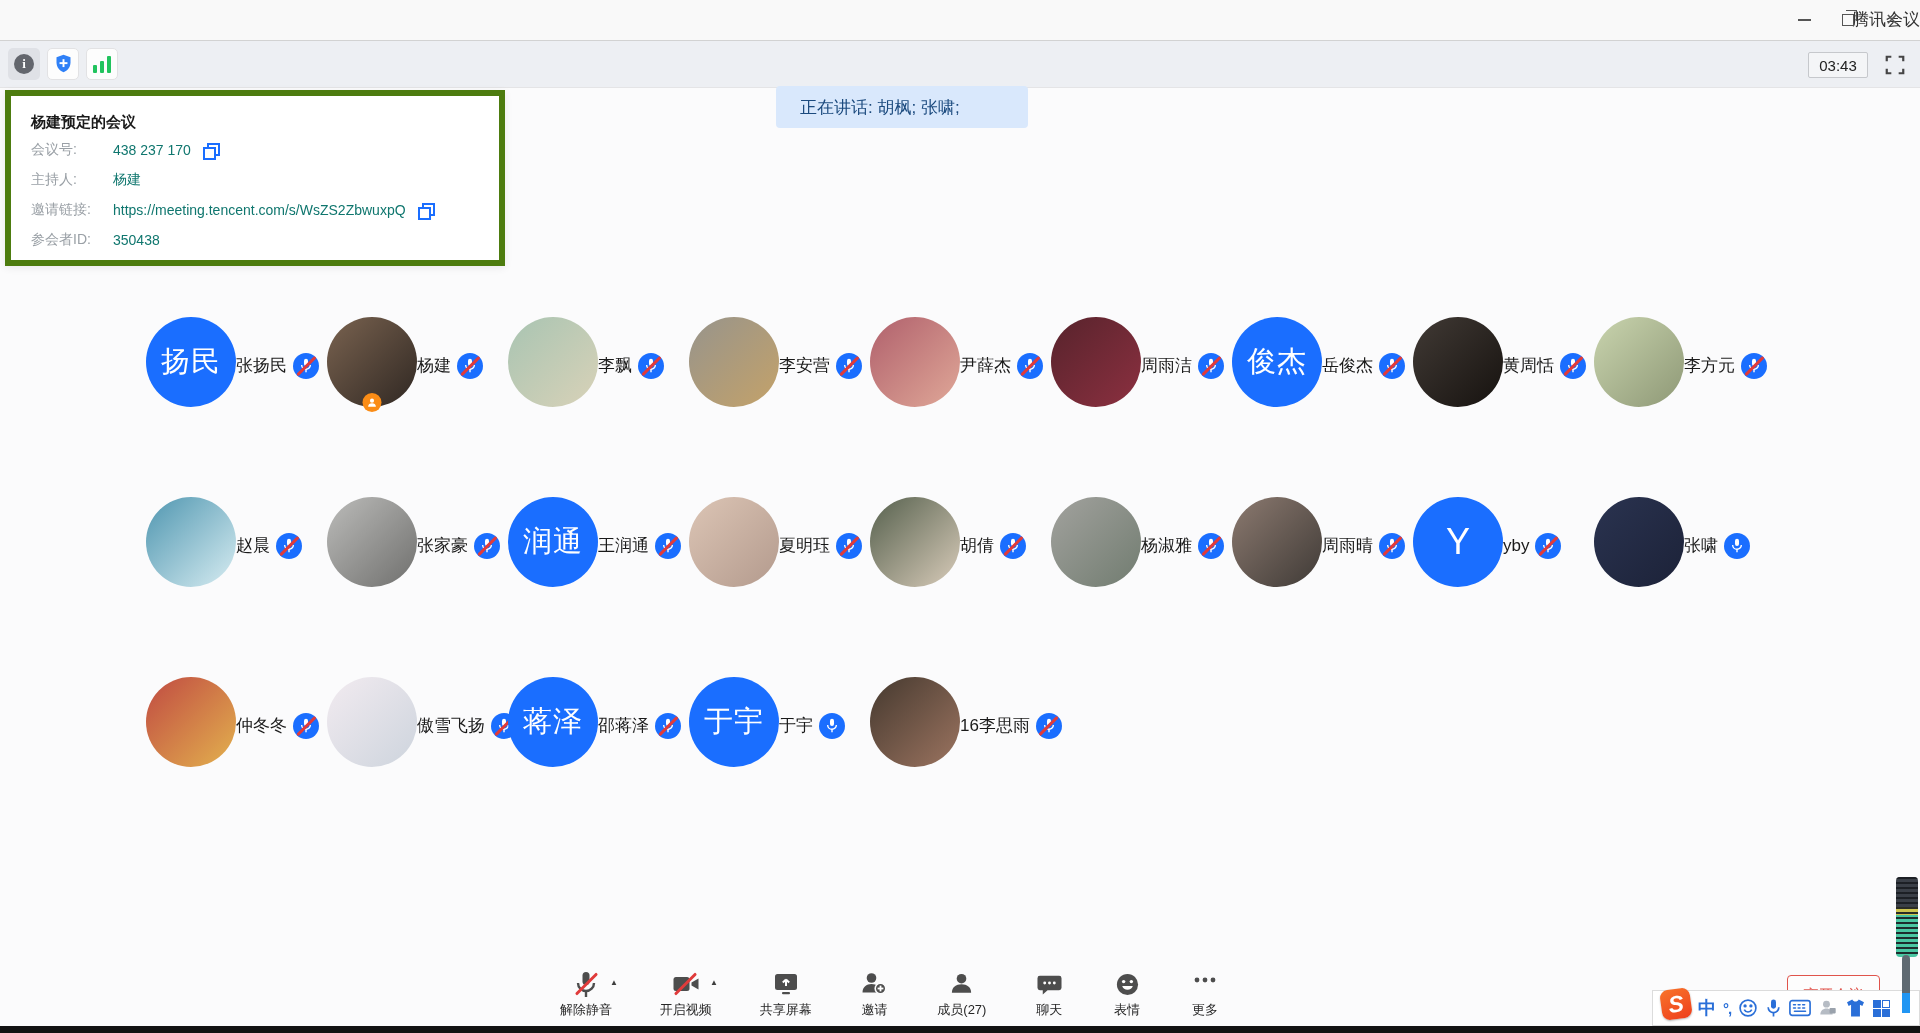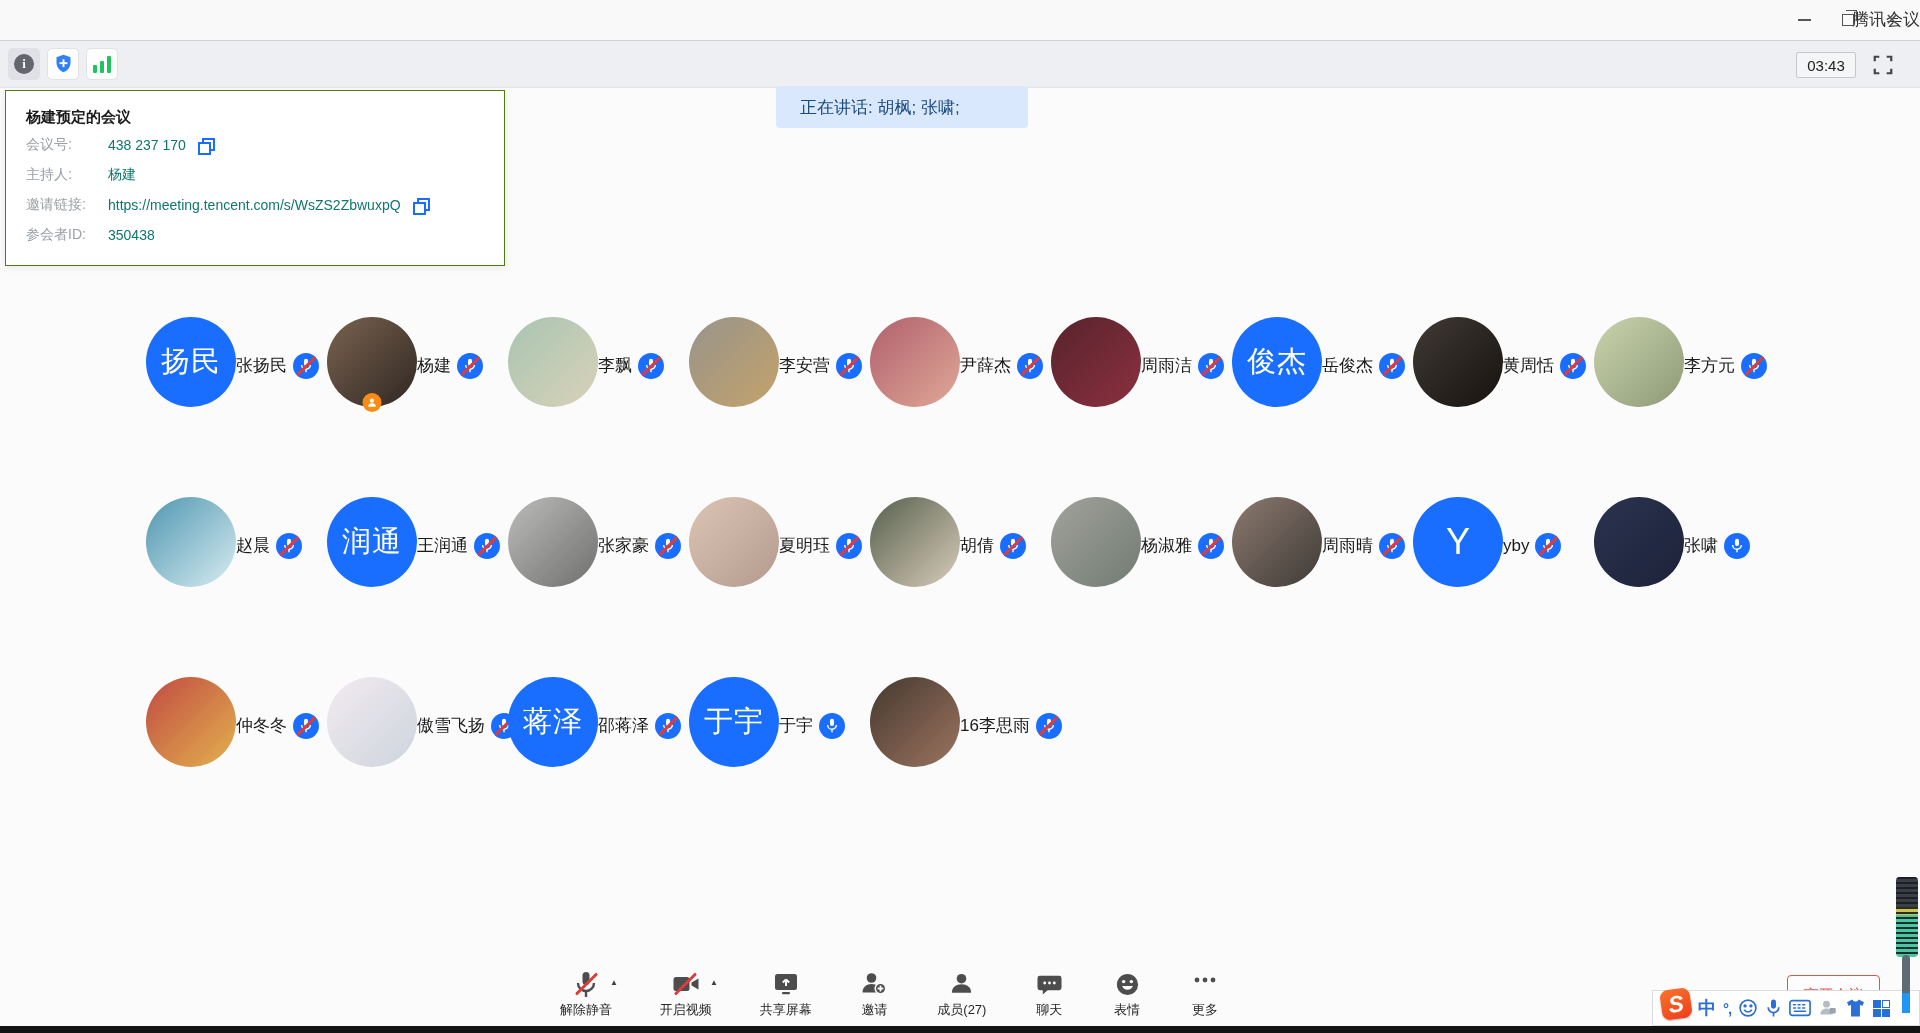--- a/index.html
+++ b/index.html
@@ -23,26 +23,26 @@
   .tb-btn{width:32px;height:32px;border-radius:5px;display:flex;align-items:center;justify-content:center;}
   .tb-btn.pressed{background:#dfe1e6;}
   .tb-btn.plain{background:#fdfdfd;border:1px solid #e2e2e4;box-sizing:border-box;}
   .info-circle{width:20px;height:20px;border-radius:50%;background:#63666d;color:#fff;
                font:bold 13px "Liberation Serif",serif;display:flex;align-items:center;justify-content:center;}
   .signal-bars{display:flex;align-items:flex-end;gap:2.5px;height:17px;}
   .signal-bars span{width:4.5px;background:#21c35e;border-radius:1px;}
   .signal-bars span:nth-child(1){height:8px;}
   .signal-bars span:nth-child(2){height:12px;}
   .signal-bars span:nth-child(3){height:17px;}
-  .topbar-right{position:absolute;right:26px;top:0;height:48px;display:flex;align-items:center;gap:16px;}
+  .topbar-right{position:absolute;right:14px;top:0;height:48px;display:flex;align-items:center;gap:16px;}
   .timer-box{width:58px;height:24px;border:1px solid #c6c8cc;background:#f4f5f7;border-radius:2px;
              font-size:15px;color:#222;display:flex;align-items:center;justify-content:center;}
   
   .info-panel{position:absolute;left:5px;top:90px;width:500px;height:176px;background:#fff;
-              border:1px solid #4d7c0f;box-shadow:0 2px 8px rgba(0,0,0,.07);
+              border:6px solid #4d7c0f;box-shadow:0 2px 8px rgba(0,0,0,.07);
               box-sizing:border-box;padding:13px 20px;z-index:5;}
   .ip-title{font-size:15px;font-weight:bold;color:#1a1a1a;height:26px;line-height:26px;}
   .ip-row{display:flex;align-items:center;height:30px;font-size:14px;}
   .ip-label{color:#9aa0a6;width:82px;flex:none;}
   .ip-value{color:#0f766e;}
   .copy-icon{margin-left:12px;width:15px;height:15px;position:relative;cursor:pointer;flex:none;}
   .copy-icon::before{content:"";position:absolute;left:4px;top:0;width:9px;height:9px;border:2px solid #1a6eff;}
   .copy-icon::after{content:"";position:absolute;left:0;top:4px;width:9px;height:9px;border:2px solid #1a6eff;background:#fff;}
   
   .speaking-banner{position:absolute;left:776px;top:86px;height:42px;min-width:252px;background:#d9e8fc;
@@ -359,43 +359,43 @@
           <line x1="12" y1="19.5" x2="12" y2="24.5" stroke="#fff" stroke-width="2.4"></line>
         </svg>
         <span class="mic-slash"></span>
       </span>
     </div>
   </div>
 
 
   <div class="tile">
     <div class="avatar-wrap">
+      <div class="avatar" style="background: linear-gradient(135deg, rgb(188, 188, 186), rgb(111, 111, 109));"></div>
+
+    </div>
+    <div class="name-row">
+      <span class="pname">张家豪</span>
+      <span class="mic">
+        <svg width="14" height="15" viewBox="0 0 24 26">
+          <rect x="8.5" y="1.5" width="7" height="12.5" rx="3.5" fill="#fff"></rect>
+          <path d="M4.5 12 a7.5 7.5 0 0 0 15 0" fill="none" stroke="#fff" stroke-width="2.4"></path>
+          <line x1="12" y1="19.5" x2="12" y2="24.5" stroke="#fff" stroke-width="2.4"></line>
+        </svg>
+        <span class="mic-slash"></span>
+      </span>
+    </div>
+  </div>
+
+  <div class="tile">
+    <div class="avatar-wrap">
       <div class="avatar initials">润通</div>
 
     </div>
     <div class="name-row">
       <span class="pname">王润通</span>
-      <span class="mic">
-        <svg width="14" height="15" viewBox="0 0 24 26">
-          <rect x="8.5" y="1.5" width="7" height="12.5" rx="3.5" fill="#fff"></rect>
-          <path d="M4.5 12 a7.5 7.5 0 0 0 15 0" fill="none" stroke="#fff" stroke-width="2.4"></path>
-          <line x1="12" y1="19.5" x2="12" y2="24.5" stroke="#fff" stroke-width="2.4"></line>
-        </svg>
-        <span class="mic-slash"></span>
-      </span>
-    </div>
-  </div>
-
-  <div class="tile">
-    <div class="avatar-wrap">
-      <div class="avatar" style="background: linear-gradient(135deg, rgb(188, 188, 186), rgb(111, 111, 109));"></div>
-
-    </div>
-    <div class="name-row">
-      <span class="pname">张家豪</span>
       <span class="mic">
         <svg width="14" height="15" viewBox="0 0 24 26">
           <rect x="8.5" y="1.5" width="7" height="12.5" rx="3.5" fill="#fff"></rect>
           <path d="M4.5 12 a7.5 7.5 0 0 0 15 0" fill="none" stroke="#fff" stroke-width="2.4"></path>
           <line x1="12" y1="19.5" x2="12" y2="24.5" stroke="#fff" stroke-width="2.4"></line>
         </svg>
         <span class="mic-slash"></span>
       </span>
     </div>
   </div>

